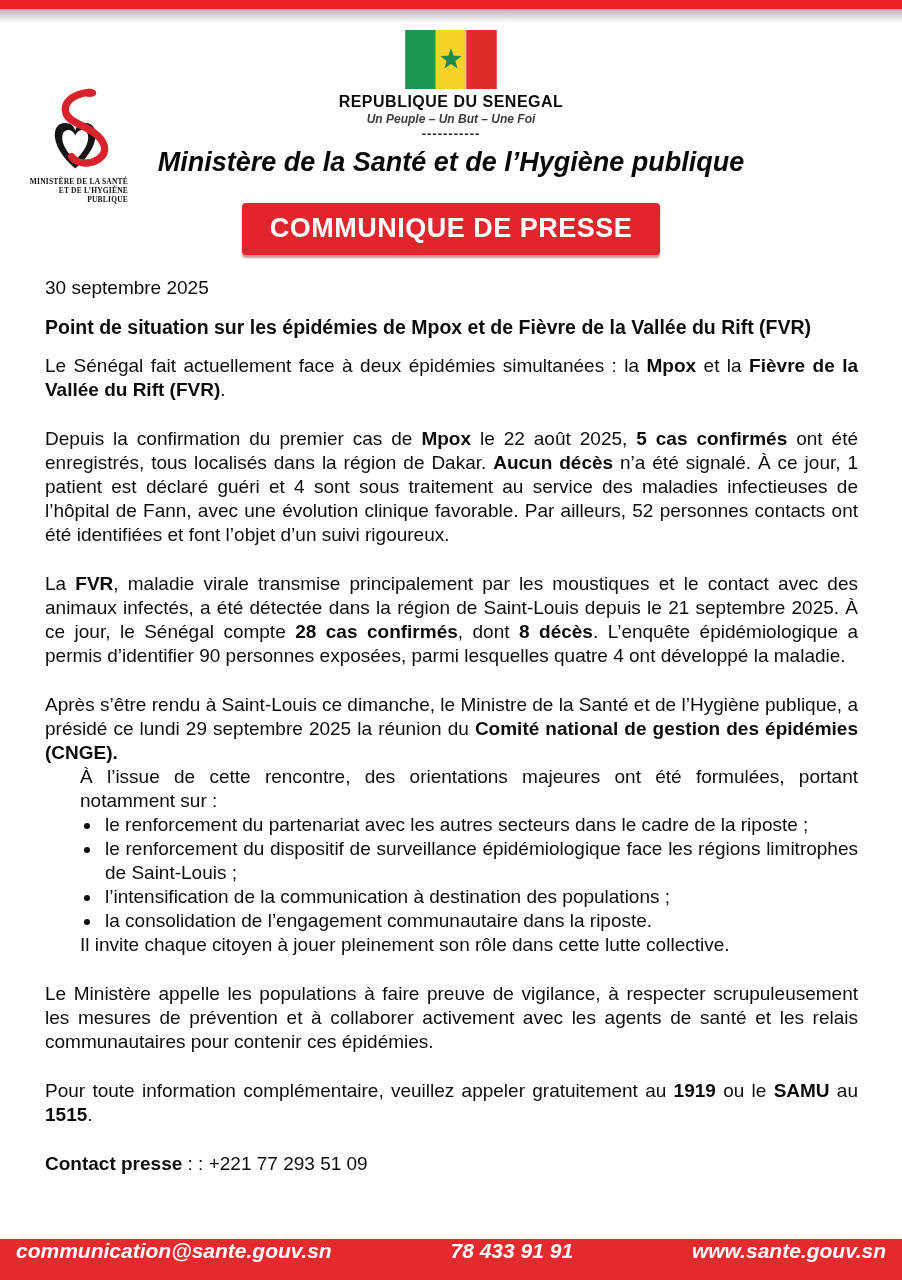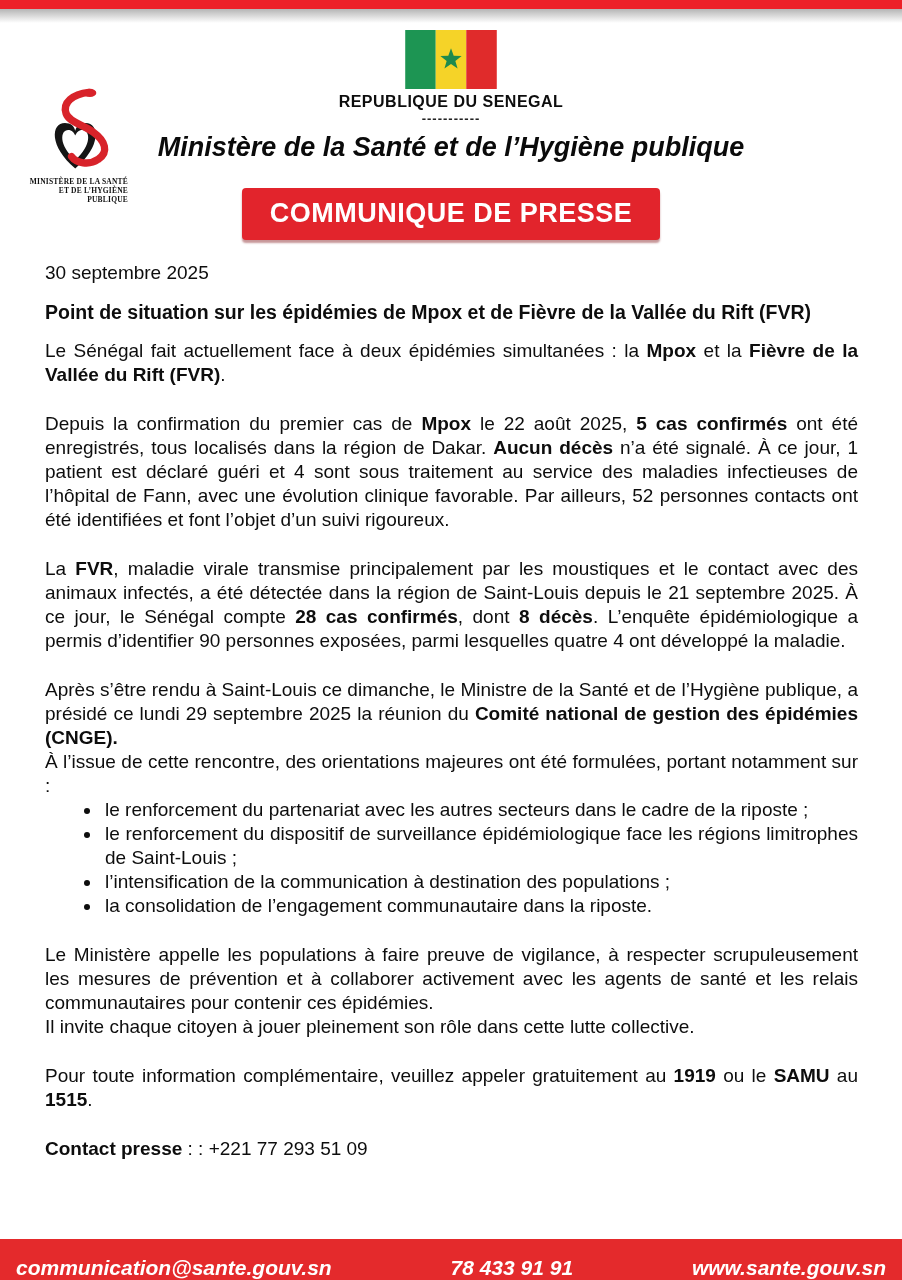--- a/index.html
+++ b/index.html
@@ -33,29 +33,29 @@
     font-size:27px;font-weight:bold;letter-spacing:.5px;
     padding:10px 28px 11px;border-radius:4px;
     box-shadow:0 3px 2px rgba(130,25,28,.45);
   }
   
   .doc{position:relative;padding:0 44px 0 45px;}
   .date{margin-top:20px;text-align:left;font-size:19px;padding-right:20px;line-height:26px;}
   .title{margin-top:13px;margin-bottom:13px;font-size:19.5px;font-weight:bold;
     line-height:27px;text-align:justify;}
   .para{margin:0 0 25px 0;font-size:19px;line-height:24px;text-align:justify;}
-  .para.tight{margin-top:-25px;}
+  .para.tight{margin-top:-25px;margin-left:35px;}
   .bullets{margin:-25px 0 25px 0;padding-left:57px;font-size:19px;line-height:24px;}
   .bullets li{text-align:justify;padding-left:3px;}
   .b{font-weight:bold;}
   
   .footer{
     position:absolute;left:0;bottom:0;width:902px;height:41px;
     background:#e42a2c;color:#ffffff;
-    display:flex;align-items:flex-end;justify-content:space-between;
+    display:flex;align-items:flex-start;justify-content:space-between;
     font-size:21px;font-weight:bold;font-style:italic;
     padding:0 16px;box-sizing:border-box;
   }
 </style>
 </head>
 <body>
 
 <div class="page">
 
   <div class="topbar"></div>
@@ -75,42 +75,43 @@
   </div>
 
   <div class="header">
     <svg class="flag" width="92" height="59" viewBox="0 0 90 58">
       <rect x="0" y="0" width="30" height="58" fill="#1d9553"></rect>
       <rect x="30" y="0" width="30" height="58" fill="#f5d328"></rect>
       <rect x="60" y="0" width="30" height="58" fill="#e02b2b"></rect>
       <polygon fill="#1f8a4d" points="45,18 47.65,25.36 55.46,25.6 49.28,30.39 51.47,37.9 45,33.5 38.53,37.9 40.72,30.39 34.54,25.6 42.35,25.36"></polygon>
     </svg>
     <div class="republic">REPUBLIQUE DU SENEGAL</div>
+    <div class="motto">Un Peuple – Un But – Une Foi</div>
     <div class="dashes">-----------</div>
     <div class="ministry">Ministère de la Santé et de l’Hygiène publique</div>
     <div><span class="banner">COMMUNIQUE DE PRESSE</span></div>
   </div>
 
   <div class="doc">
     <div class="date">30 septembre 2025</div>
     <div class="title">Point de situation sur les épidémies de Mpox et de Fièvre de la Vallée du Rift (FVR)</div>
     <div>
         <p class="para"><span>Le Sénégal fait actuellement face à deux épidémies simultanées : la </span><span class="b">Mpox</span><span> et la </span><span class="b">Fièvre de la Vallée du Rift (FVR)</span><span>.</span></p>
         <p class="para"><span>Depuis la confirmation du premier cas de </span><span class="b">Mpox</span><span> le 22 août 2025, </span><span class="b">5 cas confirmés</span><span> ont été enregistrés, tous localisés dans la région de Dakar. </span><span class="b">Aucun décès</span><span> n’a été signalé. À ce jour, 1 patient est déclaré guéri et 4 sont sous traitement au service des maladies infectieuses de l’hôpital de Fann, avec une évolution clinique favorable. Par ailleurs, 52 personnes contacts ont été identifiées et font l’objet d’un suivi rigoureux.</span></p>
         <p class="para"><span>La </span><span class="b">FVR</span><span>, maladie virale transmise principalement par les moustiques et le contact avec des animaux infectés, a été détectée dans la région de Saint-Louis depuis le 21 septembre 2025. À ce jour, le Sénégal compte </span><span class="b">28 cas confirmés</span><span>, dont </span><span class="b">8 décès</span><span>. L’enquête épidémiologique a permis d’identifier 90 personnes exposées, parmi lesquelles quatre 4 ont développé la maladie.</span></p>
         <p class="para"><span>Après s’être rendu à Saint-Louis ce dimanche, le Ministre de la Santé et de l’Hygiène publique, a présidé ce lundi 29 septembre 2025 la réunion du </span><span class="b">Comité national de gestion des épidémies (CNGE).</span></p>
         <p class="para tight"><span>À l’issue de cette rencontre, des orientations majeures ont été formulées, portant notamment sur :</span></p>
         <ul class="bullets">
           <li><span>le renforcement du partenariat avec les autres secteurs dans le cadre de la riposte ;</span></li>
           <li><span>le renforcement du dispositif de surveillance épidémiologique face les régions limitrophes de Saint-Louis ;</span></li>
           <li><span>l’intensification de la communication à destination des populations ;</span></li>
           <li><span>la consolidation de l’engagement communautaire dans la riposte.</span></li>
         </ul>
+        <p class="para tight"><span>Il invite chaque citoyen à jouer pleinement son rôle dans cette lutte collective.</span></p>
         <p class="para"><span>Le Ministère appelle les populations à faire preuve de vigilance, à respecter scrupuleusement les mesures de prévention et à collaborer activement avec les agents de santé et les relais communautaires pour contenir ces épidémies.</span></p>
-        <p class="para tight"><span>Il invite chaque citoyen à jouer pleinement son rôle dans cette lutte collective.</span></p>
         <p class="para"><span>Pour toute information complémentaire, veuillez appeler gratuitement au </span><span class="b">1919</span><span> ou le </span><span class="b">SAMU</span><span> au </span><span class="b">1515</span><span>.</span></p>
         <p class="para"><span class="b">Contact presse</span><span> : : +221 77 293 51 09</span></p>
       </div>
   </div>
 
   <div class="footer">
     <span>communication@sante.gouv.sn</span>
     <span>78 433 91 91</span>
     <span>www.sante.gouv.sn</span>
   </div>

